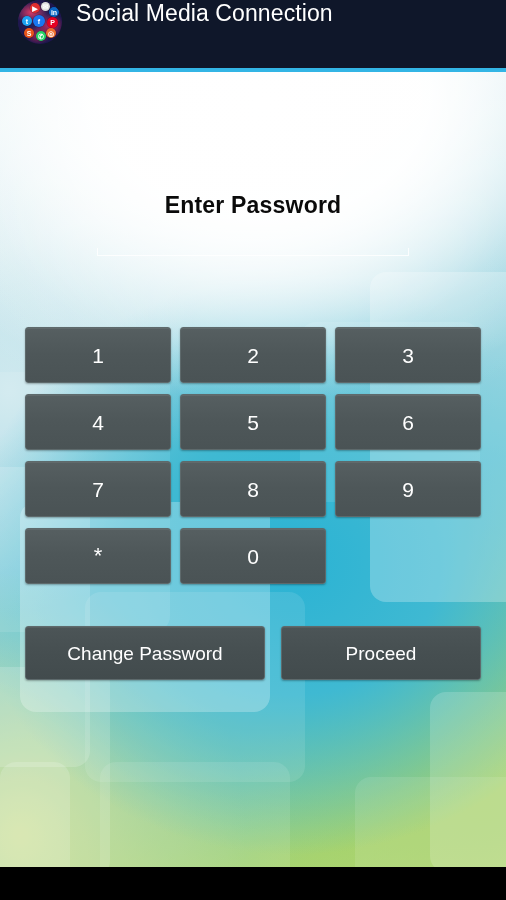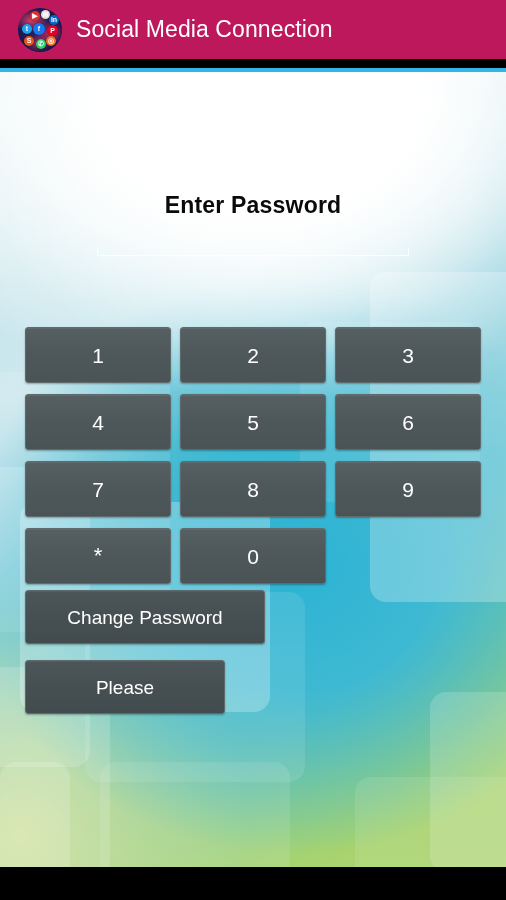--- a/index.html
+++ b/index.html
@@ -18,24 +18,23 @@
     height: 900px;
     overflow: hidden;
     background: #000000;
   }
 
   
   #actionbar {
     position: absolute;
     left: 0; top: 0;
     width: 506px;
-    height: 59px;
-    background: #be185d;
+    height: 68px;
+    background: #0f172a;
     display: flex;
-    align-items: center;
     z-index: 40;
   }
   #app-icon {
     position: relative;
     width: 44px;
     height: 44px;
     margin-left: 18px;
     border-radius: 50%;
     overflow: hidden;
     background: radial-gradient(circle at 40% 35%, #3a3f8f 0%, #221a4e 55%, #140d33 100%);
@@ -203,25 +202,24 @@
     align-items: center;
     justify-content: center;
     padding: 0;
     line-height: 1;
   }
   .key.star { font-size: 22px; }
 
   #actions {
     position: absolute;
     left: 25px;
-    top: 518px;
+    top: 554px;
     width: 456px;
     display: flex;
     gap: 16px;
-    flex-direction: column;
   }
   .action-btn {
     border: 1px solid #5e6a6c;
     border-radius: 3px;
     background: linear-gradient(180deg, #4c5557 0%, #464f51 50%, #424b4d 100%);
     color: #ffffff;
     font-family: "Liberation Sans", sans-serif;
     font-size: 19px;
     height: 54px;
     cursor: pointer;
@@ -299,21 +297,21 @@
         <button class="key">6</button>
         <button class="key">7</button>
         <button class="key">8</button>
         <button class="key">9</button>
         <button class="key star">*</button>
         <button class="key">0</button>
       </div>
 
       <div id="actions">
         <button id="btn-change" class="action-btn">Change Password</button>
-        <button id="btn-proceed" class="action-btn">Please</button>
+        <button id="btn-proceed" class="action-btn">Proceed</button>
       </div>
 
     </div>
   </div>
 
   <div id="navbar"></div>
 
 </div>
 
 </body></html>

